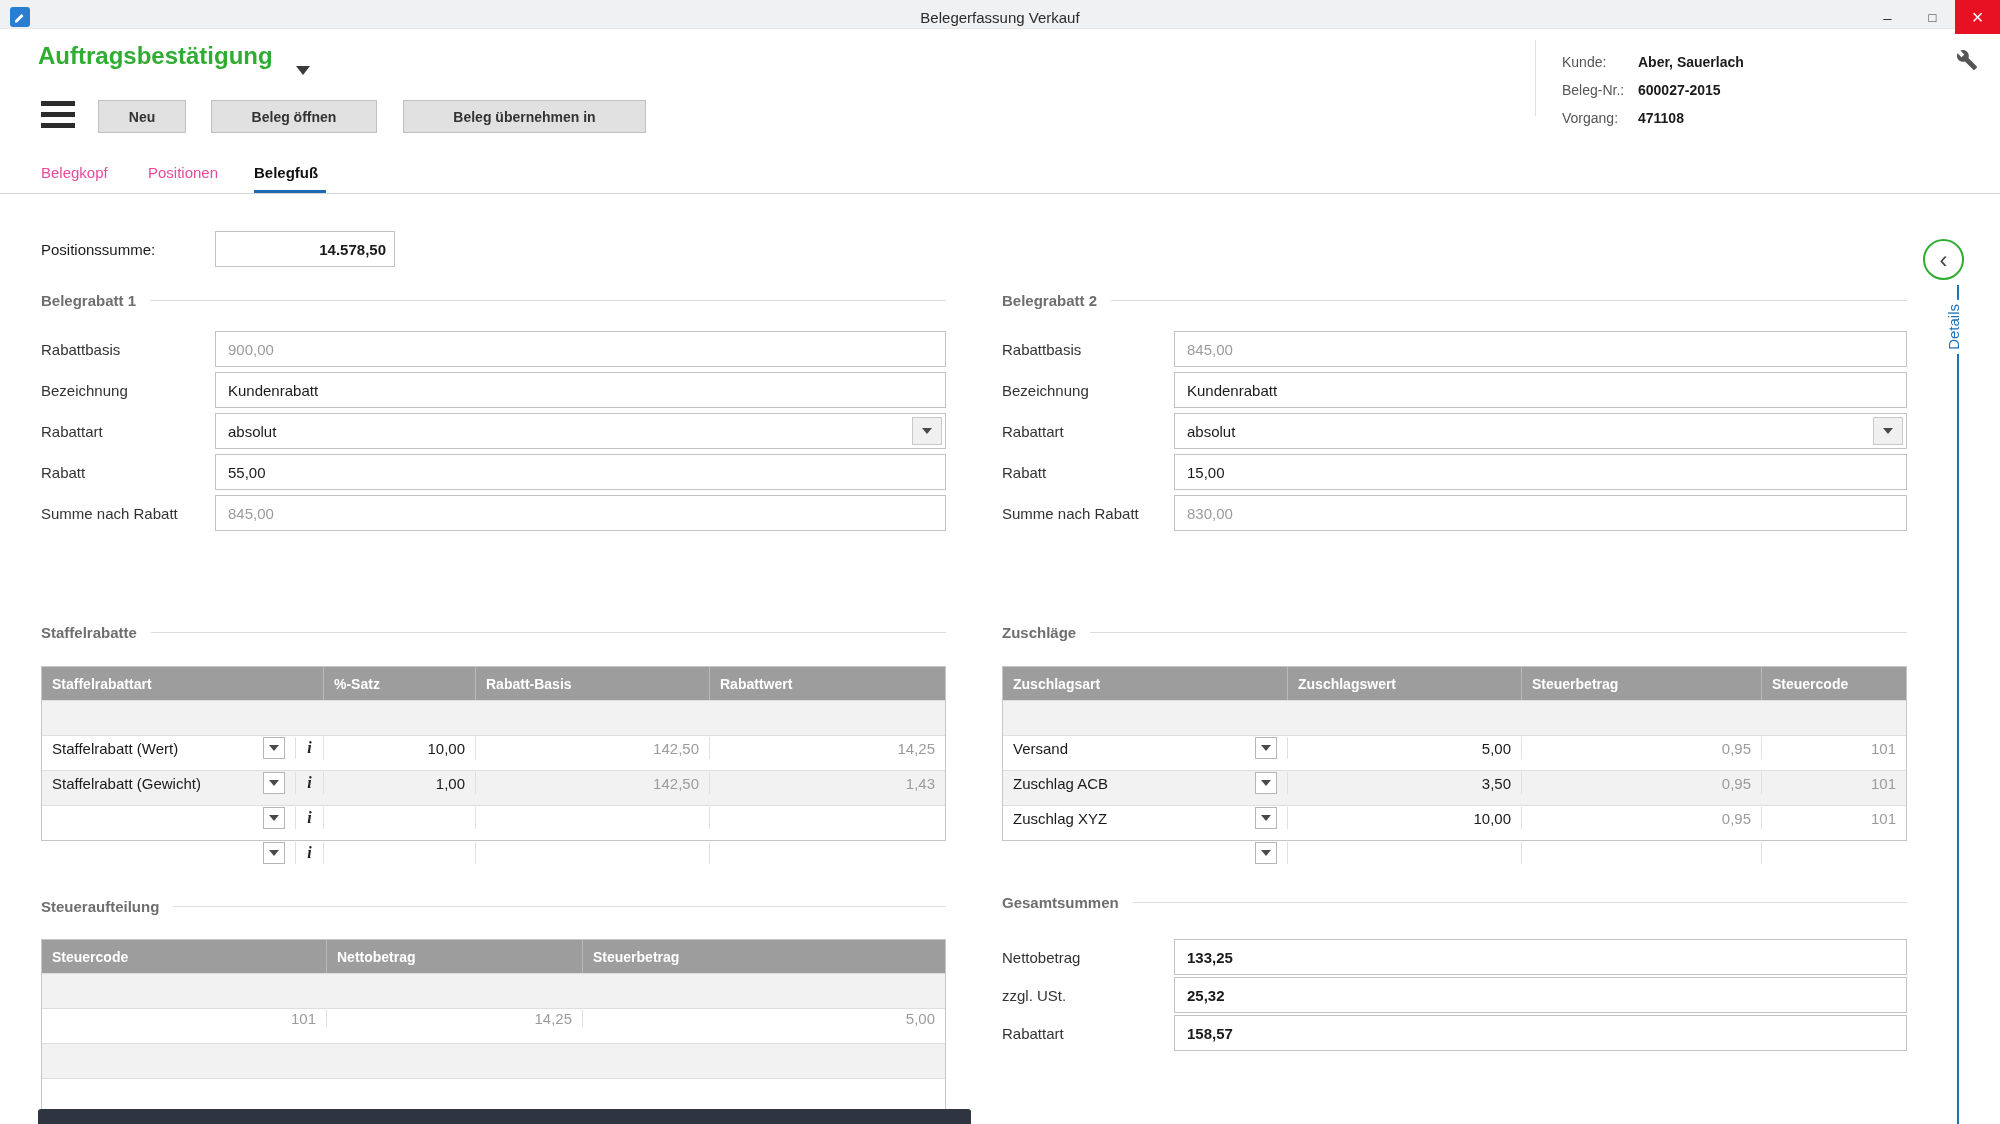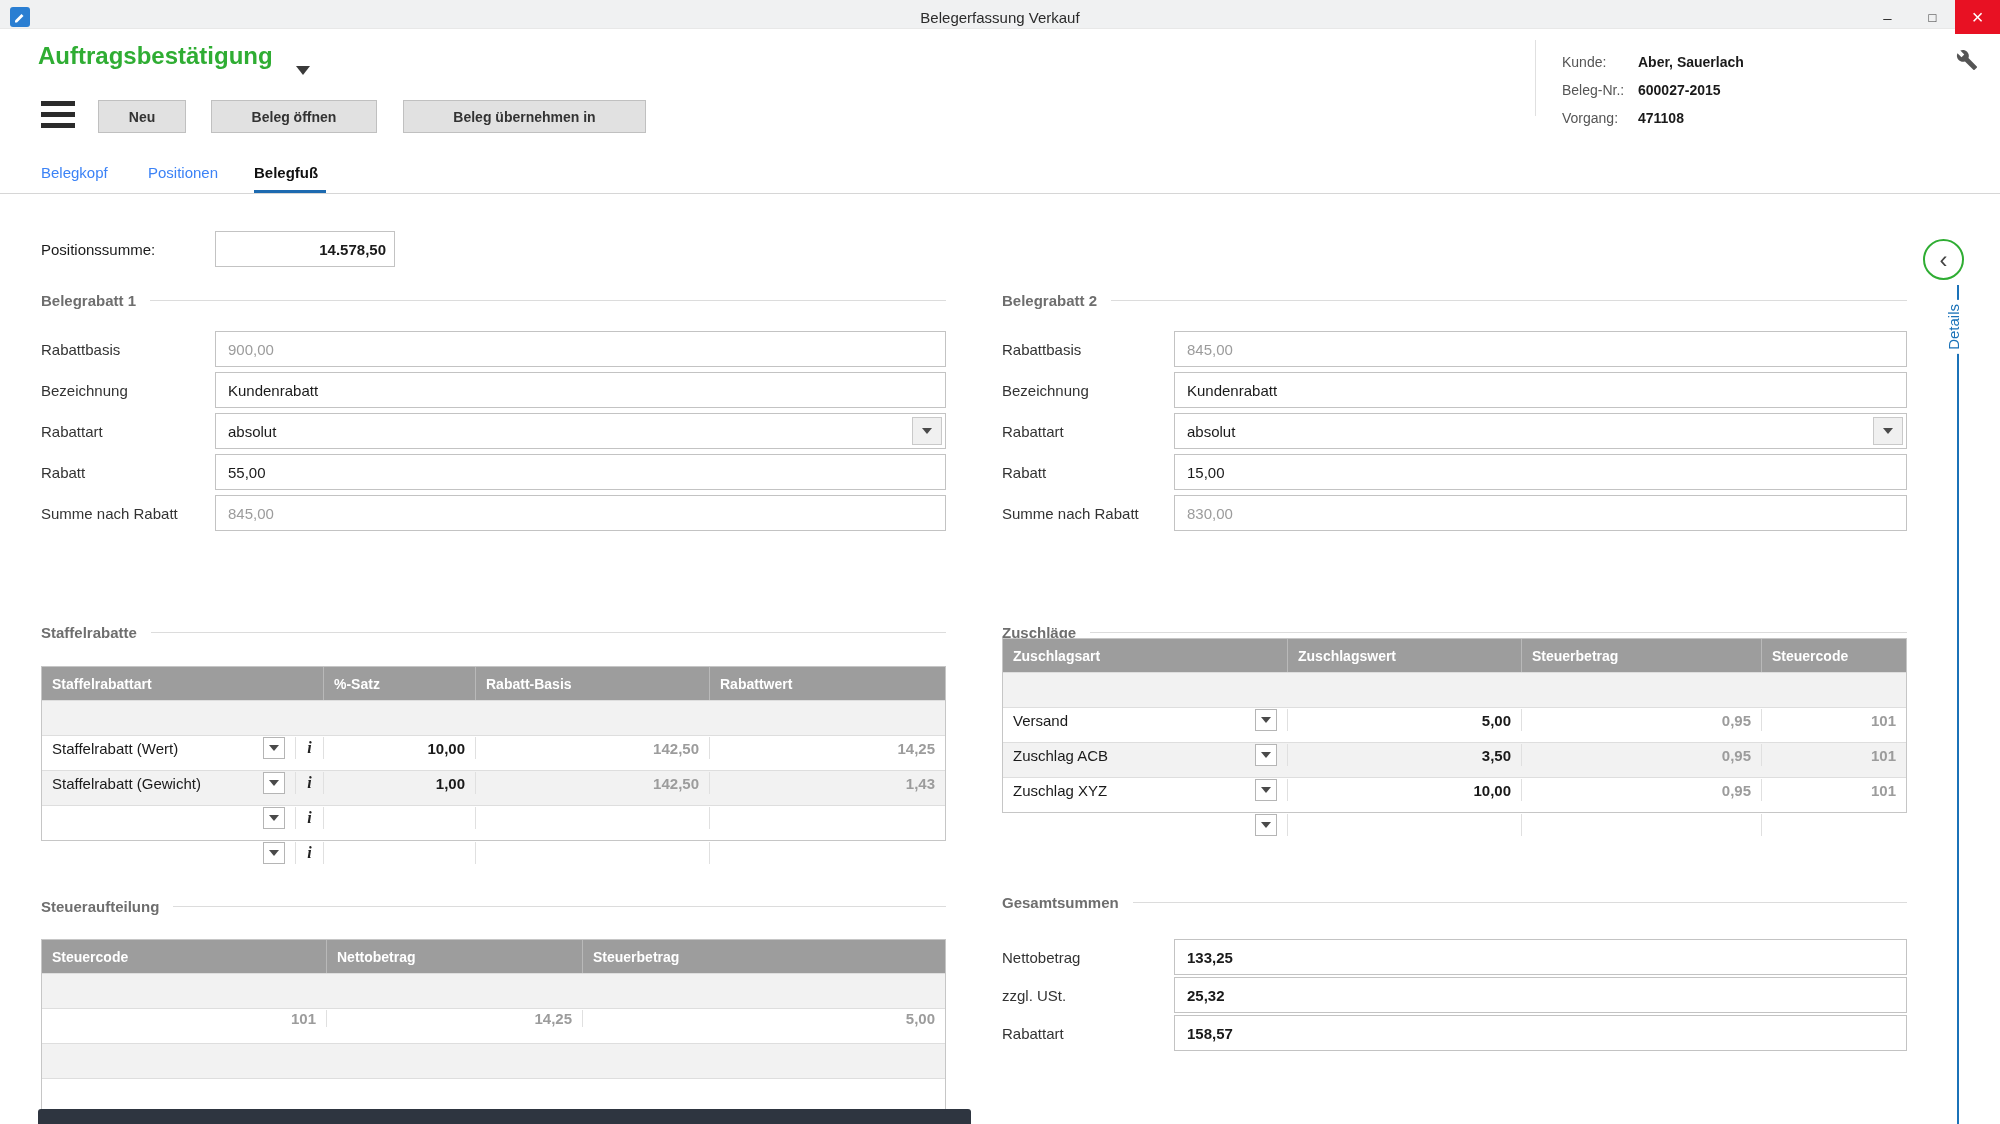--- a/index.html
+++ b/index.html
@@ -33,21 +33,21 @@
   .hdr-label{color:#555;}
   .hdr-value{font-weight:700;color:#1a1a1a;}
   .wrench{position:absolute;left:1956px;top:49px;width:22px;height:22px;}
 
   
   .hamburger{position:absolute;left:41px;top:101px;width:34px;height:27px;display:flex;flex-direction:column;justify-content:space-between;cursor:pointer;}
   .hamburger span{display:block;height:5px;background:#2b2b2b;}
   .tb-btn{position:absolute;top:100px;height:33px;background:#e1e1e1;border:1px solid #c0c0c0;display:flex;align-items:center;justify-content:center;font-size:14px;font-weight:600;color:#333;}
 
   
-  .tab{position:absolute;top:164px;font-size:15px;color:#3b82f6;}
+  .tab{position:absolute;top:164px;font-size:15px;color:#ec4899;}
   .tab.active{font-weight:700;color:#111;}
   .tab-underline{position:absolute;left:254px;top:190px;width:72px;height:4px;background:var(--tab-blue);}
   .tabs-sep{position:absolute;left:0;top:193px;width:2000px;height:1px;background:#d6d6d6;}
 
   
   .flabel{font-size:15px;color:#333;}
   .finput{height:36px;border:1px solid #c3c3c3;background:#fff;display:flex;align-items:center;padding:12px 12px;font-size:15px;color:#1a1a1a;}
   .finput.ro{color:#9c9c9c;}
   .finput.sel{justify-content:space-between;padding-right:3px;}
   .dd-btn{width:30px;height:28px;background:#f0f0f0;border:1px solid #c9c9c9;display:flex;align-items:center;justify-content:center;}
@@ -67,21 +67,21 @@
 
   
   .tbl{position:absolute;width:905px;border:1px solid #c6c6c6;background:#fff;}
   .thead{display:grid;height:33px;background:var(--table-header);}
   .th{display:flex;align-items:center;padding:0 10px;color:#fff;font-size:14px;font-weight:600;border-left:1px solid #b9b9b9;}
   .th:first-child{border-left:none;}
   .tr{display:grid;height:35px;border-top:1px solid #dedede;background:#fff;}
   .tr.alt{background:#f2f2f2;}
   .td{display:flex;align-items:center;padding:0 10px;font-size:15px;border-left:1px solid #e0e0e0;color:#1a1a1a;margin-top:36px;}
   .td:first-child{border-left:none;}
-  .td.num{justify-content:flex-end;font-weight:bold;}
+  .td.num{justify-content:flex-end;}
   .td.muted{color:#9c9c9c;}
   .td.cinfo{padding:0;justify-content:center;}
   .cell-dd{margin-left:auto;width:22px;height:22px;border:1px solid #b5b5b5;background:#fff;display:flex;align-items:center;justify-content:center;}
   .iglyph{font-family:"Liberation Serif",serif;font-style:italic;font-weight:700;font-size:16px;color:#222;}
   .staffel-h{grid-template-columns:281px 152px 234px 236px;}
   .staffel-b{grid-template-columns:253px 28px 152px 234px 236px;}
   .zuschlag-g{grid-template-columns:284px 234px 240px 145px;}
   .steuer-g{grid-template-columns:284px 256px 363px;}
 
   
@@ -314,21 +314,21 @@
       <div class="td num"></div>
       <div class="td num muted"></div>
       <div class="td num muted"></div>
     </div>
   </div>
 
   <div class="sech" style="left:1002px;top:624px;">
       <span>Zuschläge</span>
       <div class="rule"></div>
     </div>
-  <div class="tbl" style="left:1002px;top:638px;">
+  <div class="tbl" style="left:1002px;top:666px;">
     <div class="thead zuschlag-g">
       <div class="th">Zuschlagsart</div>
       <div class="th">Zuschlagswert</div>
       <div class="th">Steuerbetrag</div>
       <div class="th">Steuercode</div>
     </div>
     <div class="tr zuschlag-g alt">
       <div class="td">
           <span>Versand</span>
           <span class="cell-dd">

